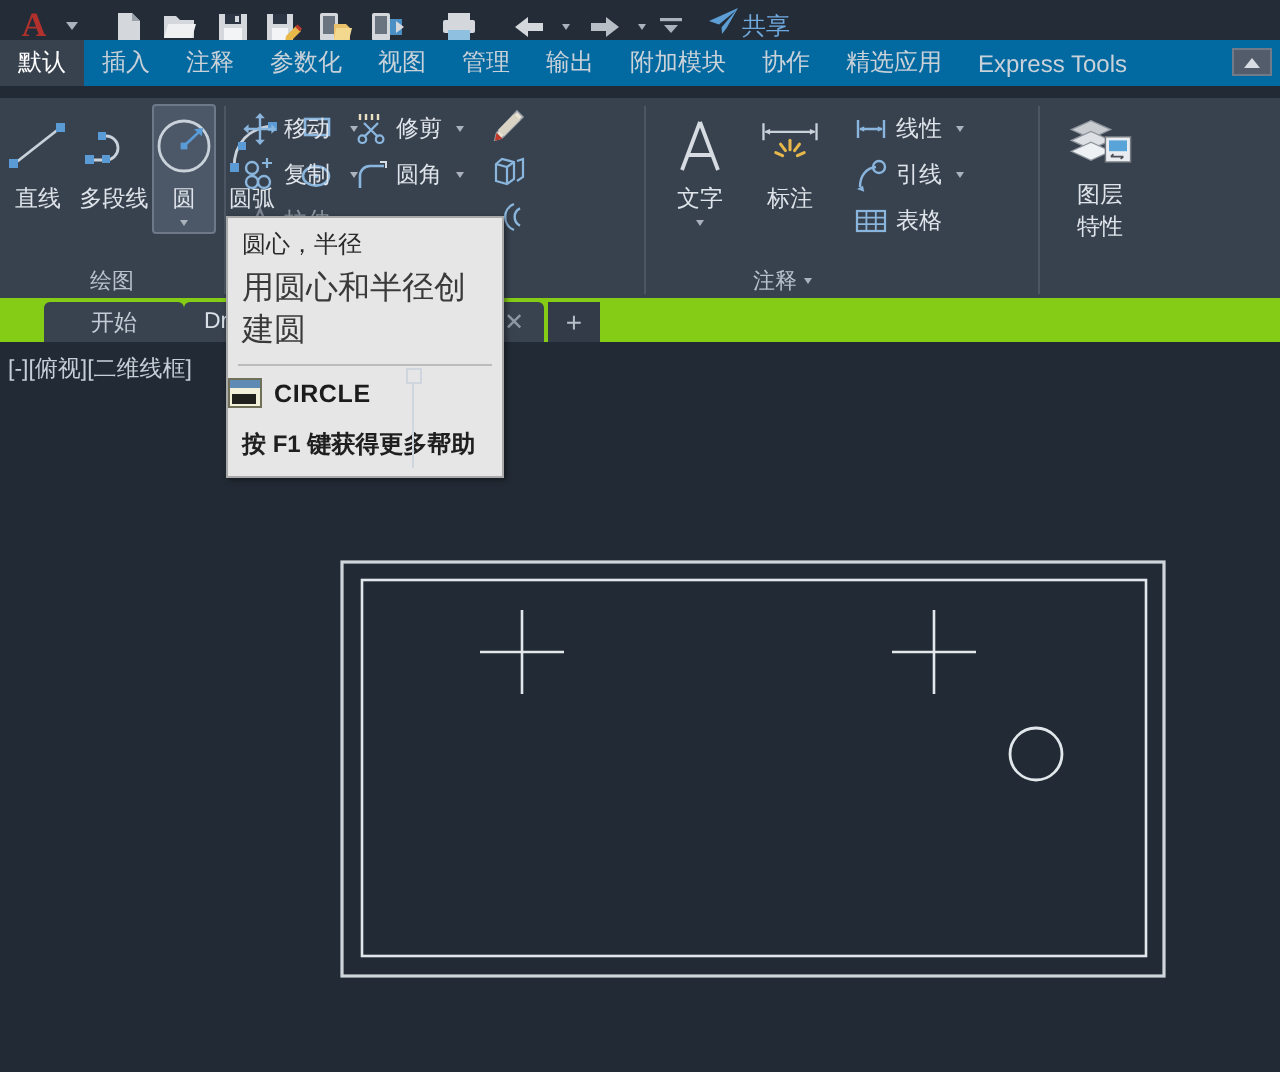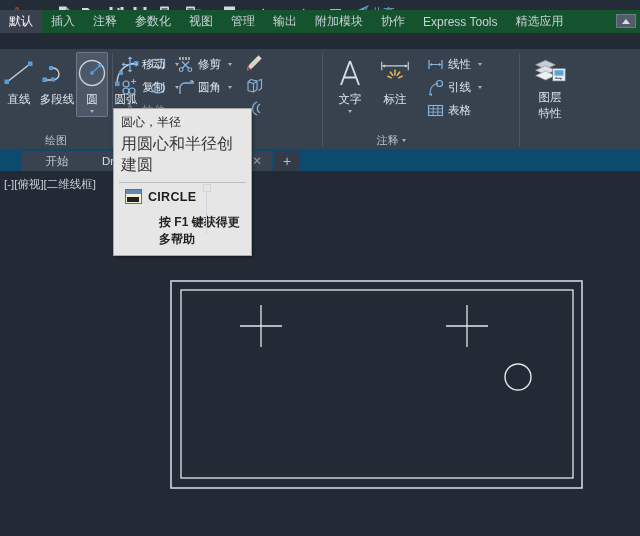--- a/index.html
+++ b/index.html
@@ -37,22 +37,22 @@
     position: relative;
   }
   .qat-btn svg { display: block; }
   .share-btn {
     display: flex; align-items: center; gap: 1px; margin-left: 6px; height: 24px; padding: 0 4px;
   }
   .share-label { color: #6fa8dc; font-size: 12px; }
 
   
   .tabbar {
-    position: absolute; top: 10px; left: 0; width: 640px; height: 23px;
-    background: #14532d;
+    position: absolute; top: 20px; left: 0; width: 640px; height: 23px;
+    background: #0369a1;
     display: flex; align-items: flex-end;
   }
   .rtab {
     height: 23px; padding: 0 9px; display: flex; align-items: center;
     font-size: 12px; color: #c9d1d9; white-space: nowrap;
   }
   .rtab.active { background: #38424f; color: #ffffff; }
   .tab-collapse {
     position: absolute; right: 4px; top: 4px; width: 20px; height: 14px;
     background: #525c6a; border: 1px solid #707a88;
@@ -94,21 +94,21 @@
     border: 1px solid transparent;
   }
   .sm-ico { width: 19px; height: 19px; display: flex; align-items: center; justify-content: center; }
   .sm-txt { font-size: 11.5px; color: #dfe4ea; white-space: nowrap; }
   .sm-arrow { width: 11px; display: flex; align-items: center; justify-content: center; }
   .icon-only { width: 25px; height: 23px; display: flex; align-items: center; justify-content: center; }
 
   
   .filetabs {
     position: absolute; top: 149px; left: 0; width: 640px; height: 22px;
-    background: #0c4a6e;
+    background: #84cc16;
   }
   .ftab {
     position: absolute; top: 2px; height: 20px;
     display: flex; align-items: center; gap: 5px; padding: 0 10px;
     font-size: 11.5px; color: #c3cbd4;
     background: #39434f; border-top-left-radius: 3px; border-top-right-radius: 3px;
   }
   .ftab.active { background: #39434f; color: #d9dfe6; }
   .ftab-x { font-size: 12px; color: #8f99a5; }
   .ftab-plus {
@@ -130,33 +130,33 @@
   
   .tooltip {
     position: absolute; left: 113px; top: 108px; width: 139px;
     background: #e6e6e6; border: 1px solid #a9a9a9;
     box-shadow: 1px 1px 3px rgba(0,0,0,0.45);
     z-index: 50;
   }
   .tt-title { font-size: 12px; color: #2b2b2b; padding: 5px 7px 3px 7px; }
   .tt-desc { font-size: 16px; color: #3a3a3a; padding: 0 7px 6px 7px; }
   .tt-rule { height: 1px; background: #bcbcbc; margin: 0 5px; }
-  .tt-cmd { display: flex; align-items: center; gap: 6px; padding: 6px 11px; }
+  .tt-cmd { display: flex; align-items: center; gap: 6px; padding: 6px 0; }
   .tt-cmd-ico {
     width: 17px; height: 15px; background: #f2f0d8;
     border: 1px solid #6f6f5a; position: relative; flex: none;
   }
   .tt-cmd-ico::before {
     content: ""; position: absolute; left: 0; top: 0; right: 0; height: 4px; background: #5e8ab4;
   }
   .tt-cmd-ico::after {
     content: ""; position: absolute; left: 1px; bottom: 1px; width: 12px; height: 5px; background: #20201c;
   }
   .tt-cmd-name { font-size: 12.5px; font-weight: bold; color: #1c1c1c; letter-spacing: .3px; }
-  .tt-help { font-size: 12px; font-weight: bold; color: #1f1f1f; padding: 4px 7px 7px 7px; margin-left: 38px; }
+  .tt-help { font-size: 12px; font-weight: bold; color: #1f1f1f; padding: 4px 7px 7px 7px; }
 
   
   .pickbox {
     position: absolute; left: 203px; top: 184px; width: 8px; height: 8px;
     border: 1px solid #cfd6dd; z-index: 60;
   }
   .cursor-vline {
     position: absolute; left: 206px; top: 192px; width: 1px; height: 42px;
     background: #cfd6dd; z-index: 60;
   }
@@ -283,24 +283,24 @@
     <div class="rtab">
         <span>输出</span>
       </div>
     <div class="rtab">
         <span>附加模块</span>
       </div>
     <div class="rtab">
         <span>协作</span>
       </div>
     <div class="rtab">
+        <span>精选应用</span>
+      </div>
+    <div class="rtab">
         <span>Express Tools</span>
-      </div>
-    <div class="rtab">
-        <span>精选应用</span>
       </div>
     <div class="tab-collapse">
         <div class="caret-up"></div>
       </div>
   </div>
 
   <div class="ribbon">
 
     <div class="panel" style="width:112px">
       <div class="panel-body">

